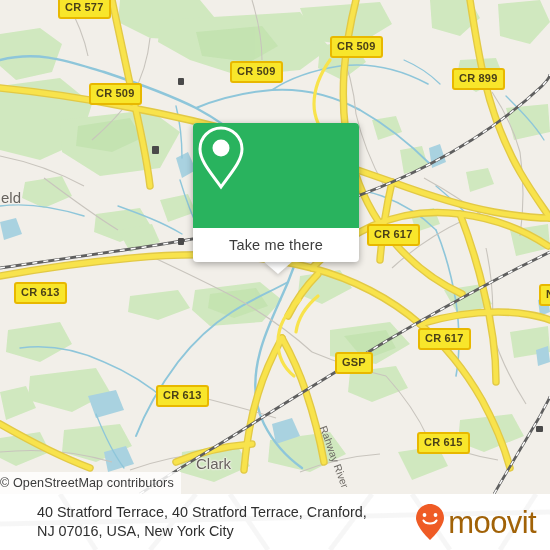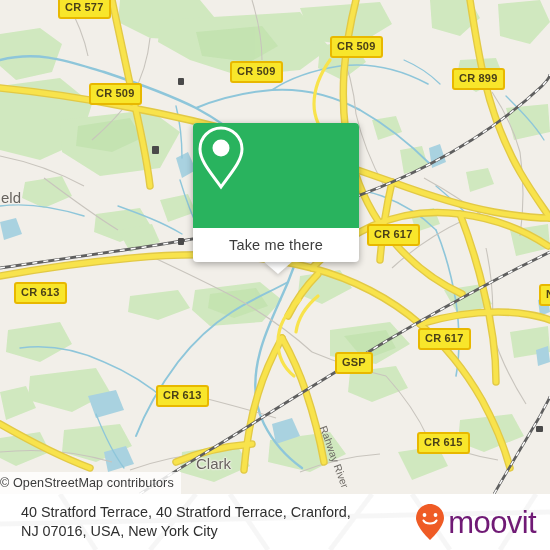--- a/index.html
+++ b/index.html
@@ -107,20 +107,21 @@
     z-index: 29;
   }
 
   
   .footer {
     position: absolute; left: 0; top: 494px;
     width: 550px; height: 56px;
     background: #ffffff;
     display: flex; align-items: center;
     z-index: 50;
+    padding-left: 16px;
   }
   .footer-watermark {
     position: absolute; left: 0; top: 0; width: 550px; height: 56px;
     opacity: .35;
   }
   .footer-text {
     position: relative;
     margin-left: 21px;
     color: #2f2f2f;
     font-size: 14.4px;
@@ -128,21 +129,21 @@
     max-width: 350px;
     z-index: 2;
   }
   .brand {
     position: absolute; right: 14px; top: 50%;
     transform: translateY(-50%);
     display: flex; align-items: center; gap: 3px;
     z-index: 2;
   }
   .brand-word {
-    color: #701a75;
+    color: #a16207;
     font-size: 31px;
     line-height: 31px;
     letter-spacing: -0.6px;
     font-weight: 400;
   }
 </style>
 </head>
 <body>
 
 <div id="root">

